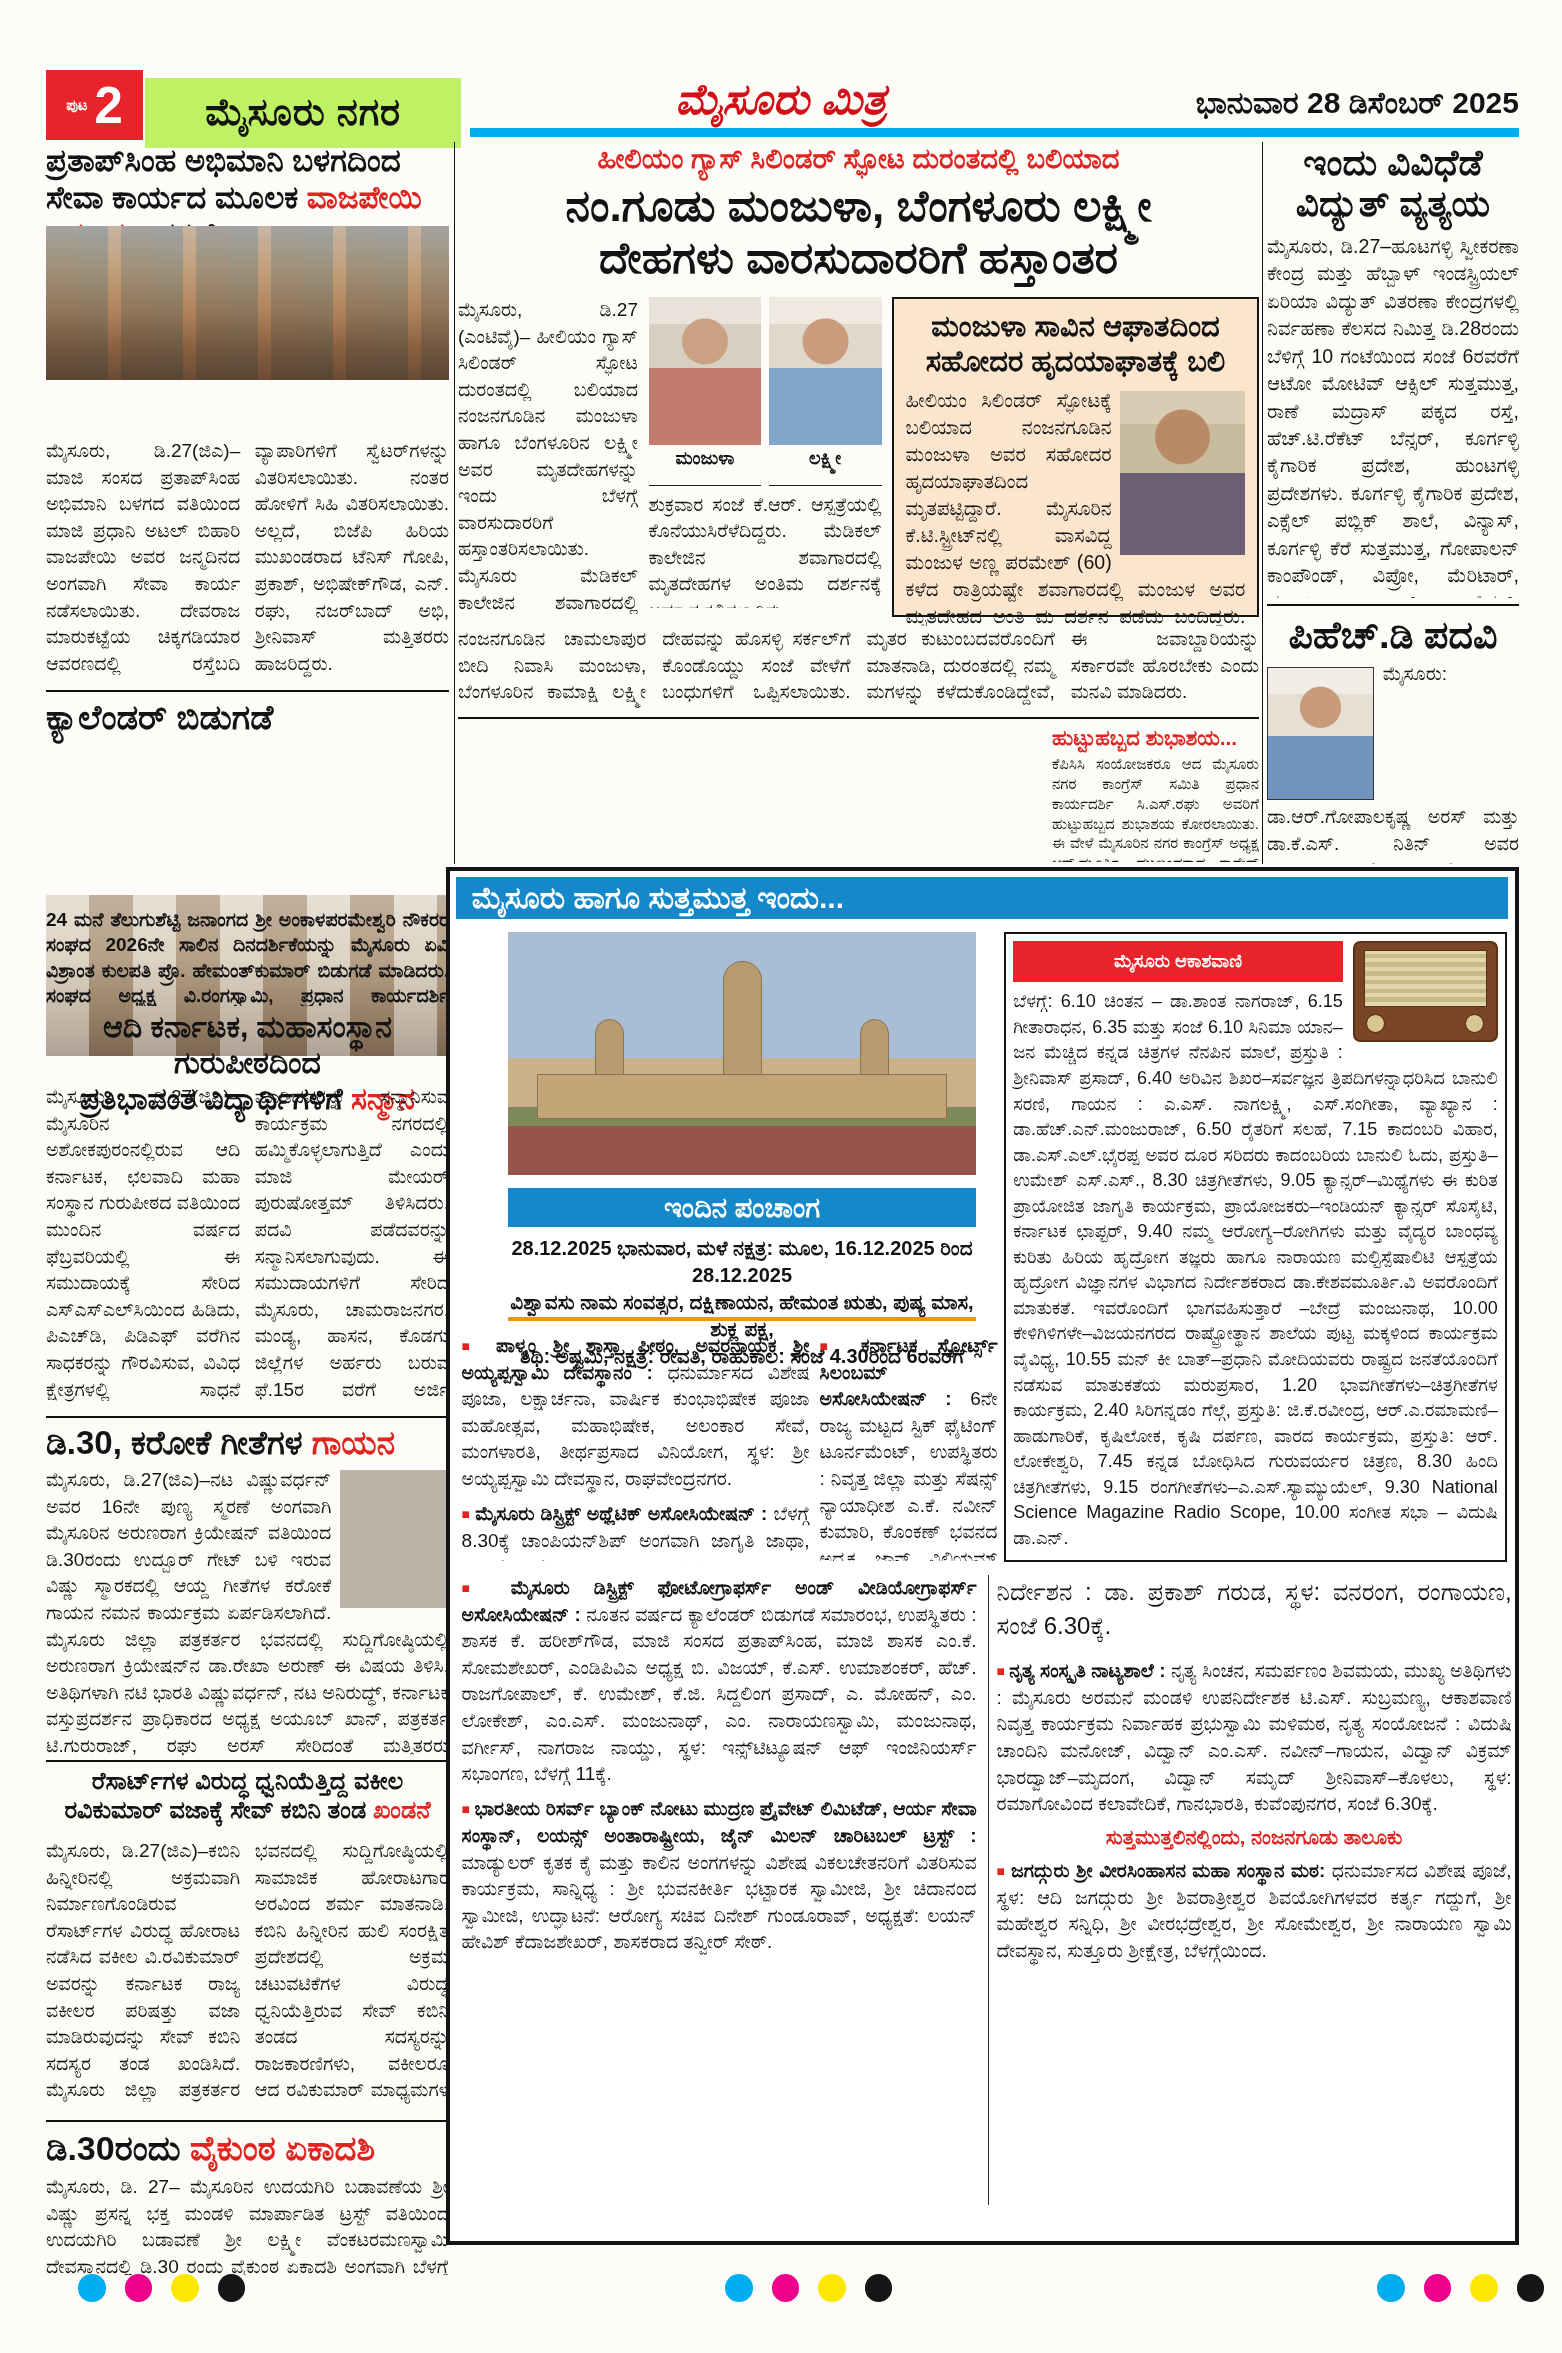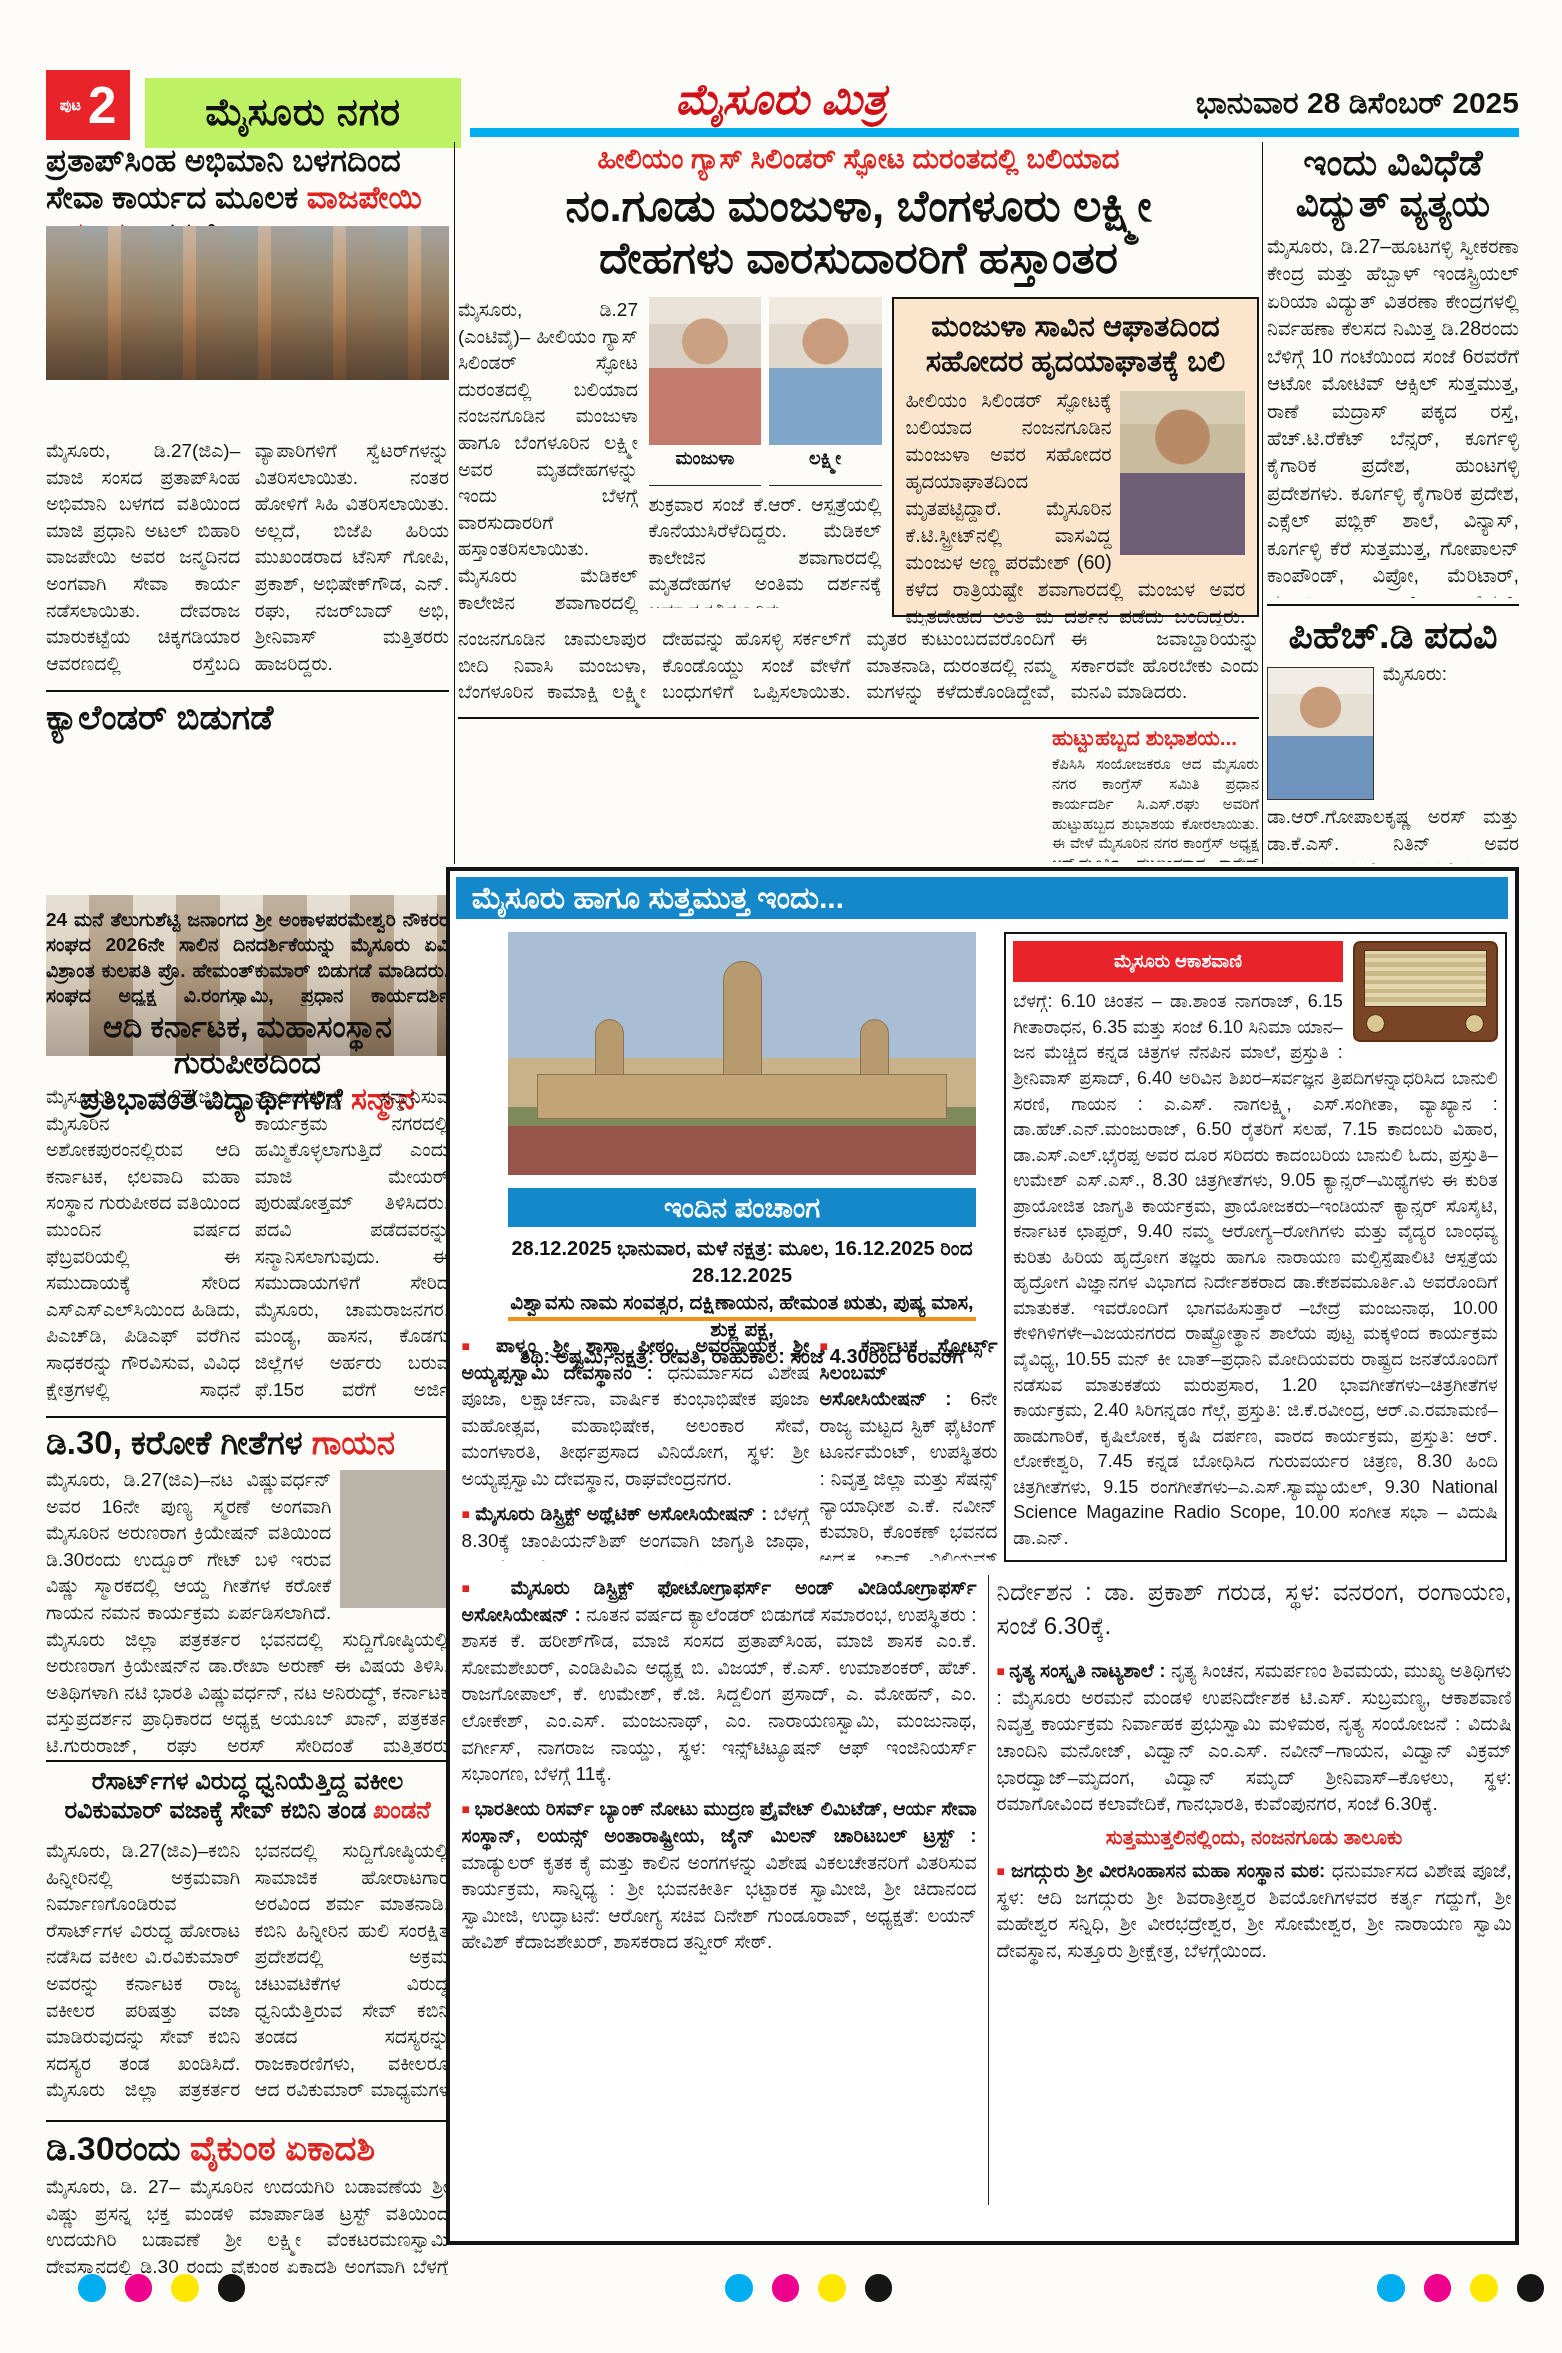--- a/index.html
+++ b/index.html
@@ -8,21 +8,21 @@
   #page{position:relative;width:1562px;height:2354px;background:#fdfcf8;overflow:hidden}
 
   .abs{position:absolute}
   .jus{text-align:justify}
   .red{color:#e02520}
   .clip{overflow:hidden}
   .rule{position:absolute;border-top:2.2px solid #101010}
   .vrule{position:absolute;width:1.4px;background:#101010}
 
   
-  #pgbox{left:46px;top:70px;width:84px;height:70px;background:#e8232a;color:#fff;
+  #pgbox{left:46px;top:70px;width:97px;height:70px;background:#e8232a;color:#fff;
          display:flex;align-items:center;justify-content:center;gap:7px}
   #pgbox .lbl{font-size:14.5px;font-weight:bold}
   #pgbox .num{font-size:51px;font-weight:bold;line-height:1}
   #secbox{left:145px;top:78px;width:316px;height:70px;background:#bef264;
           display:flex;align-items:center;justify-content:center;
           font-size:38px;font-weight:bold;letter-spacing:0.7px}
   #masthead{left:600px;top:75px;width:362px;text-align:center;color:#d01218;
             font-size:43px;font-weight:bold;font-style:italic}
   #dateline{left:1116px;top:86px;width:403px;text-align:right;font-size:30px;font-weight:bold}
   #cyanbar{left:470px;top:128px;width:1049px;height:9.4px;background:#00aeef}

